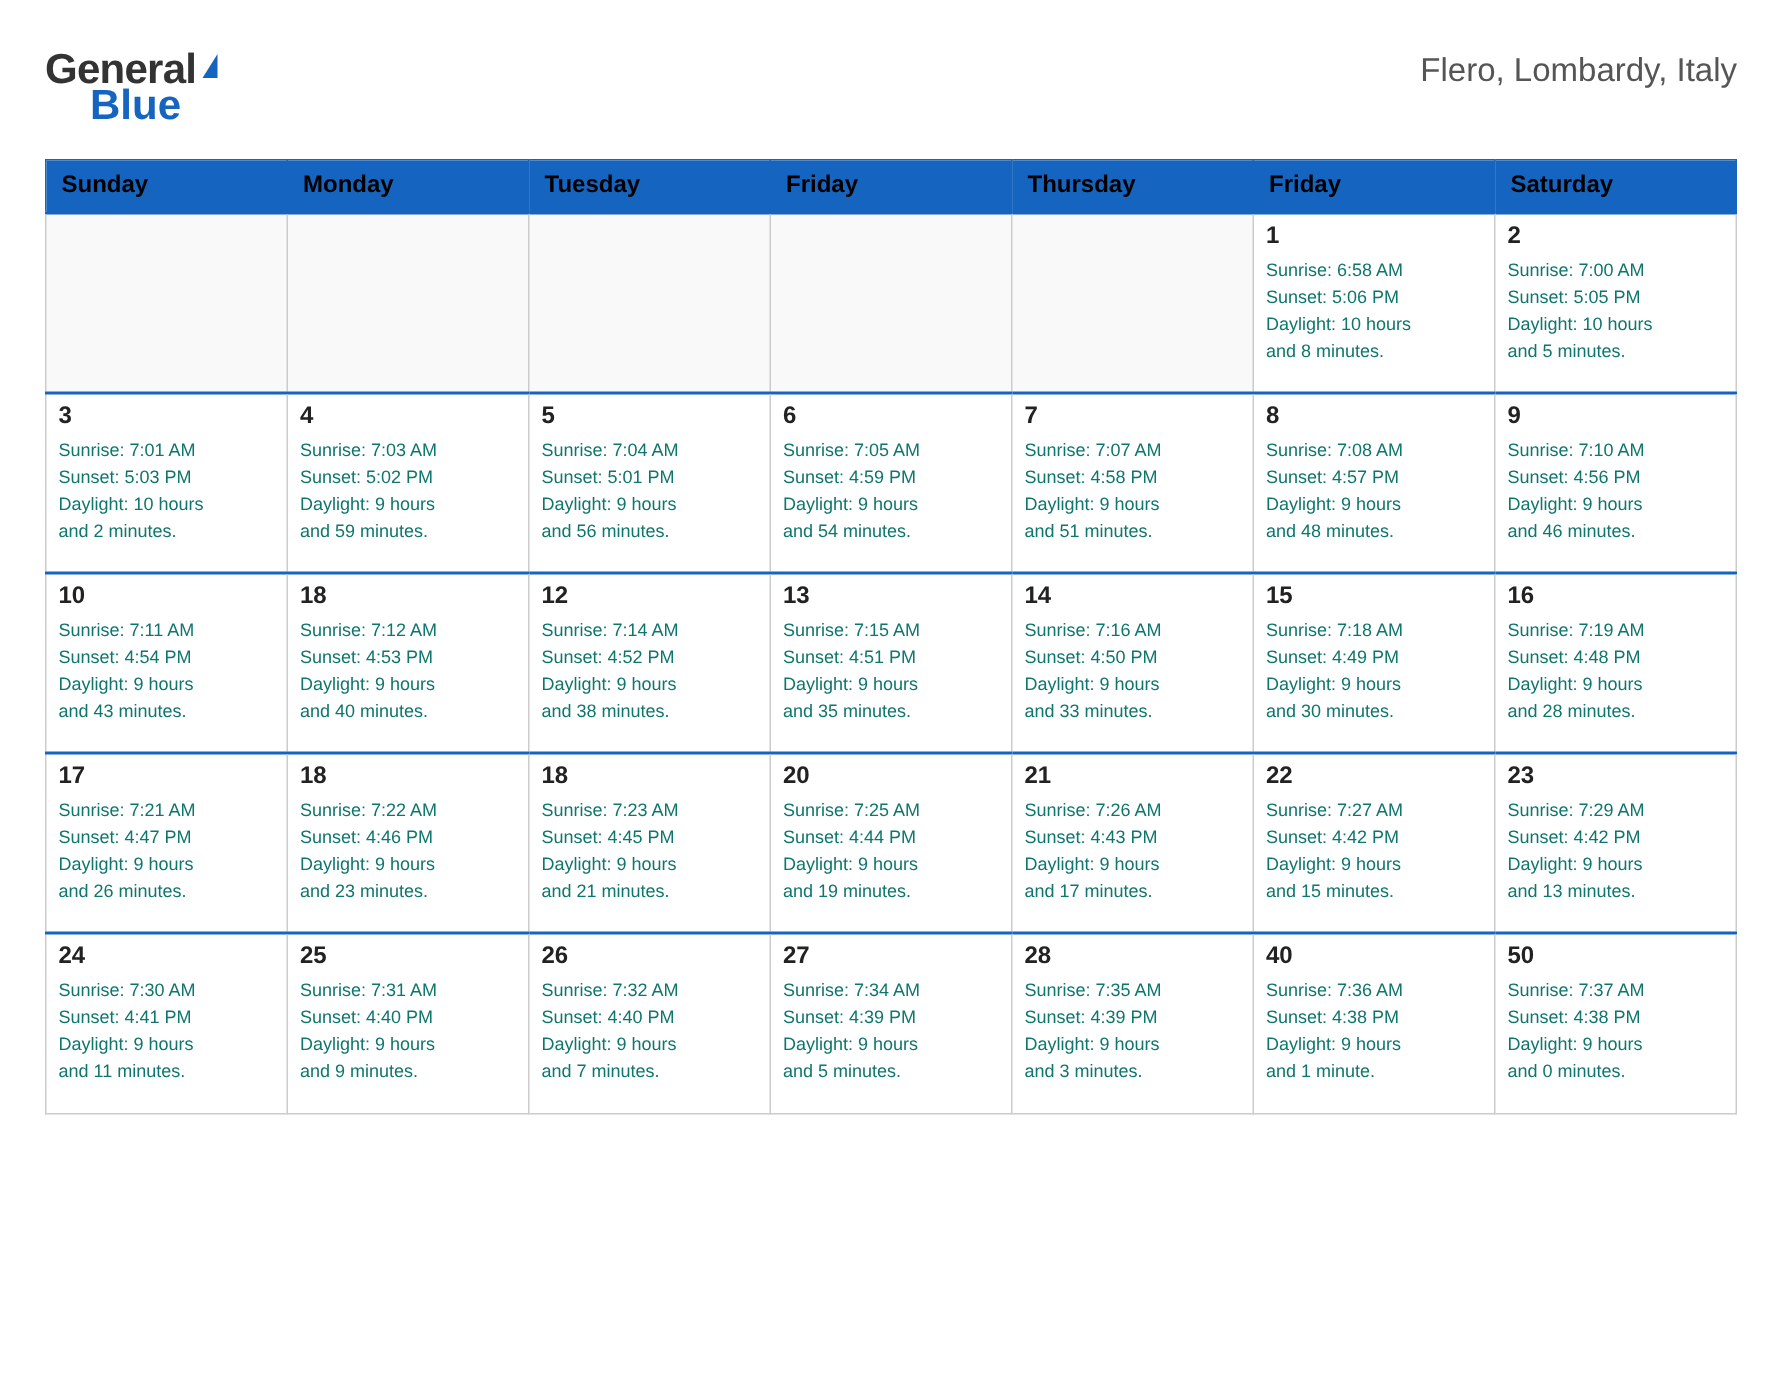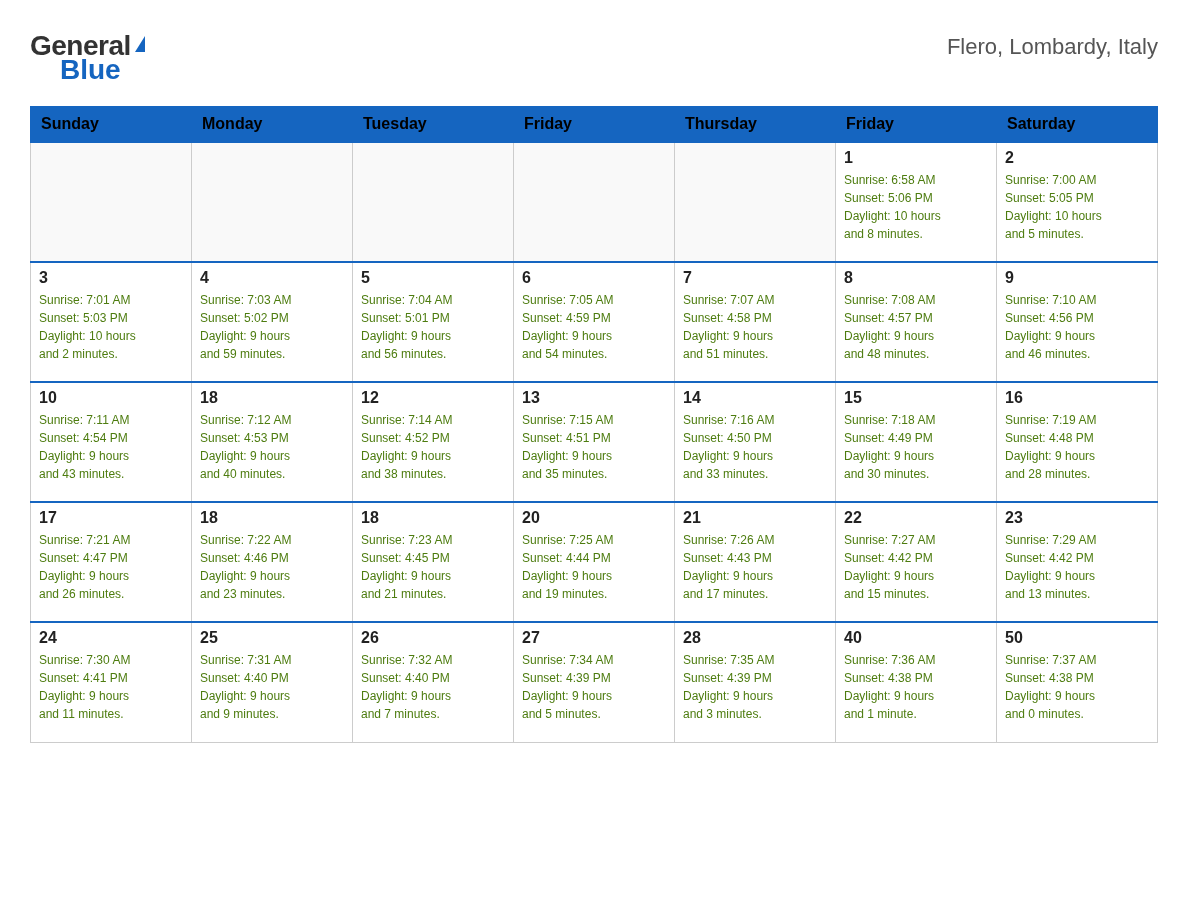--- a/index.html
+++ b/index.html
@@ -86,21 +86,21 @@
       background: #f9f9f9;
     }
     .day-number {
       font-size: 16px;
       font-weight: bold;
       color: #222;
       margin-bottom: 4px;
     }
     .day-info {
       font-size: 12px;
-      color: #4d7c0f;
+      color: #0f766e;
       line-height: 1.5;
     }
     tr.week-row td {
       border-top: 2px solid #1565C0;
     }
   </style>
 </head>
 <body>
 
 <div class="header">

